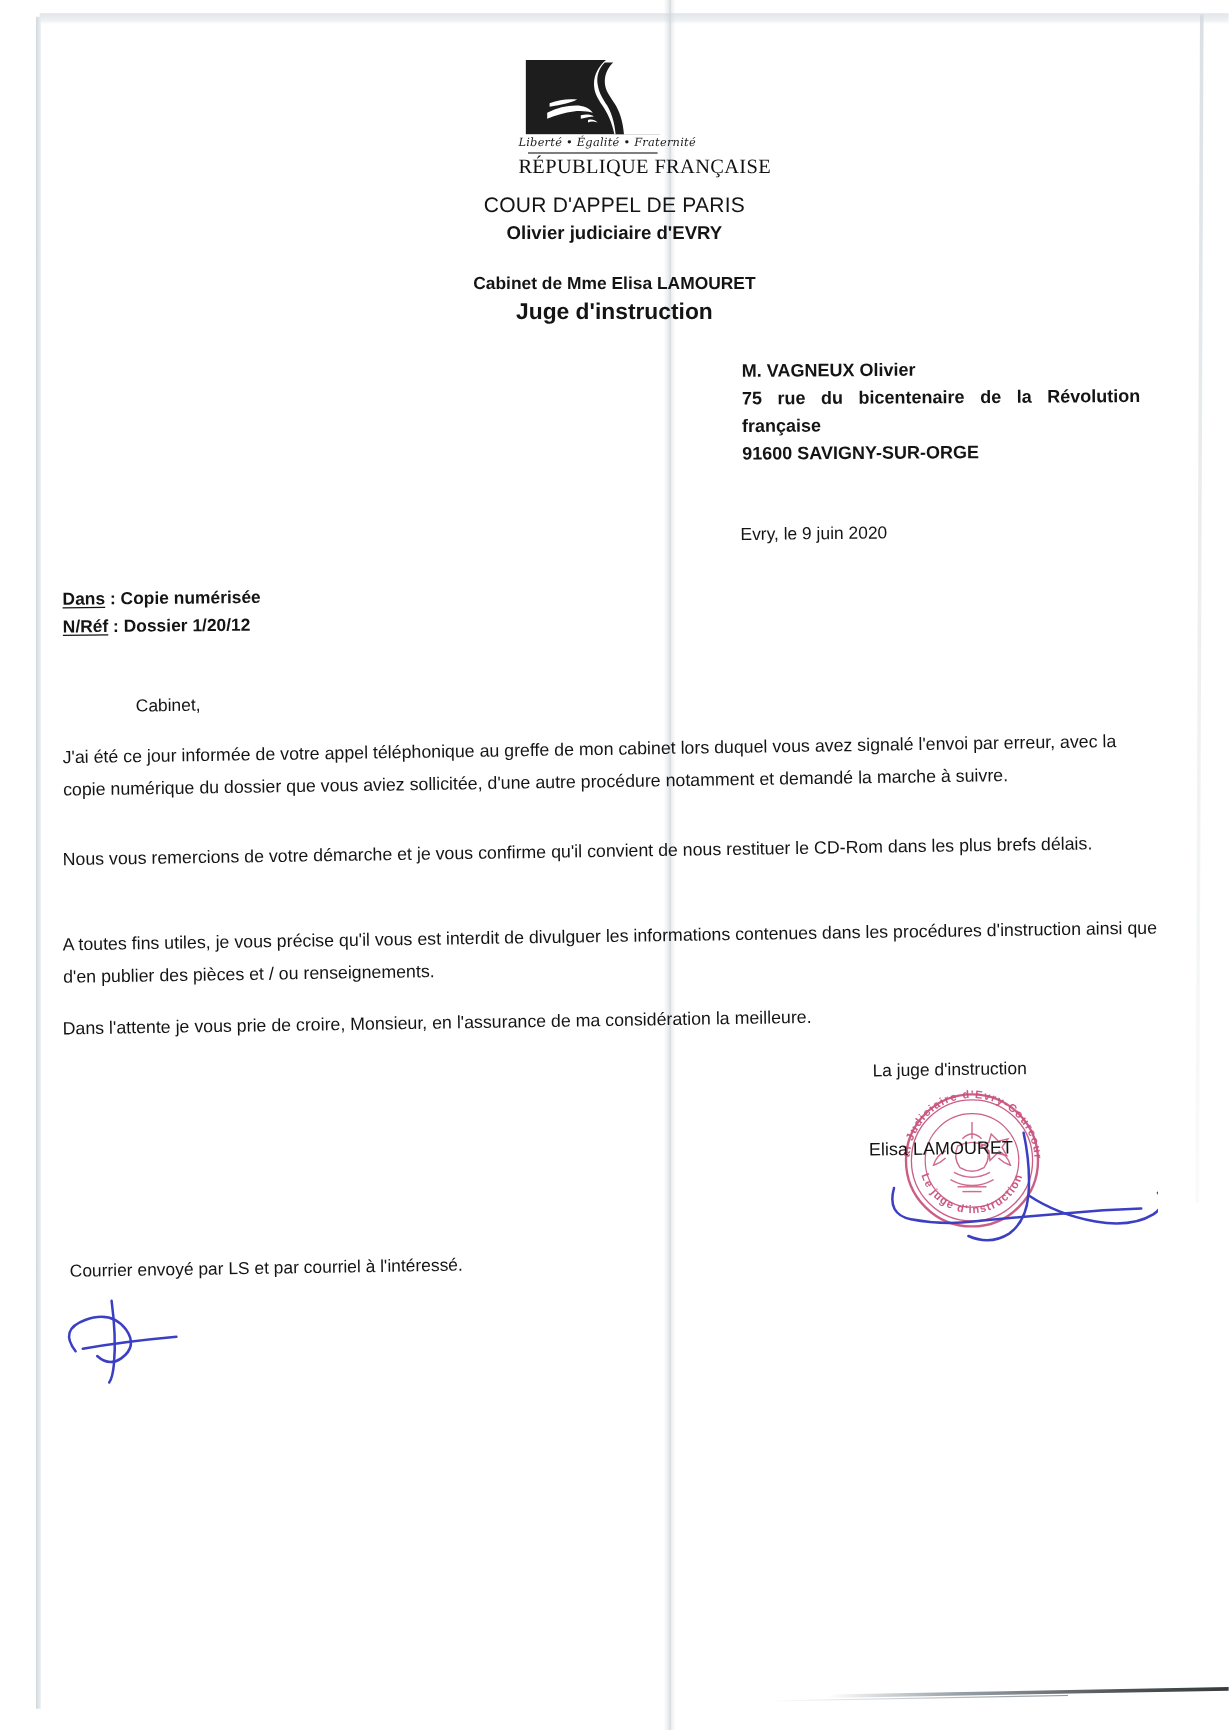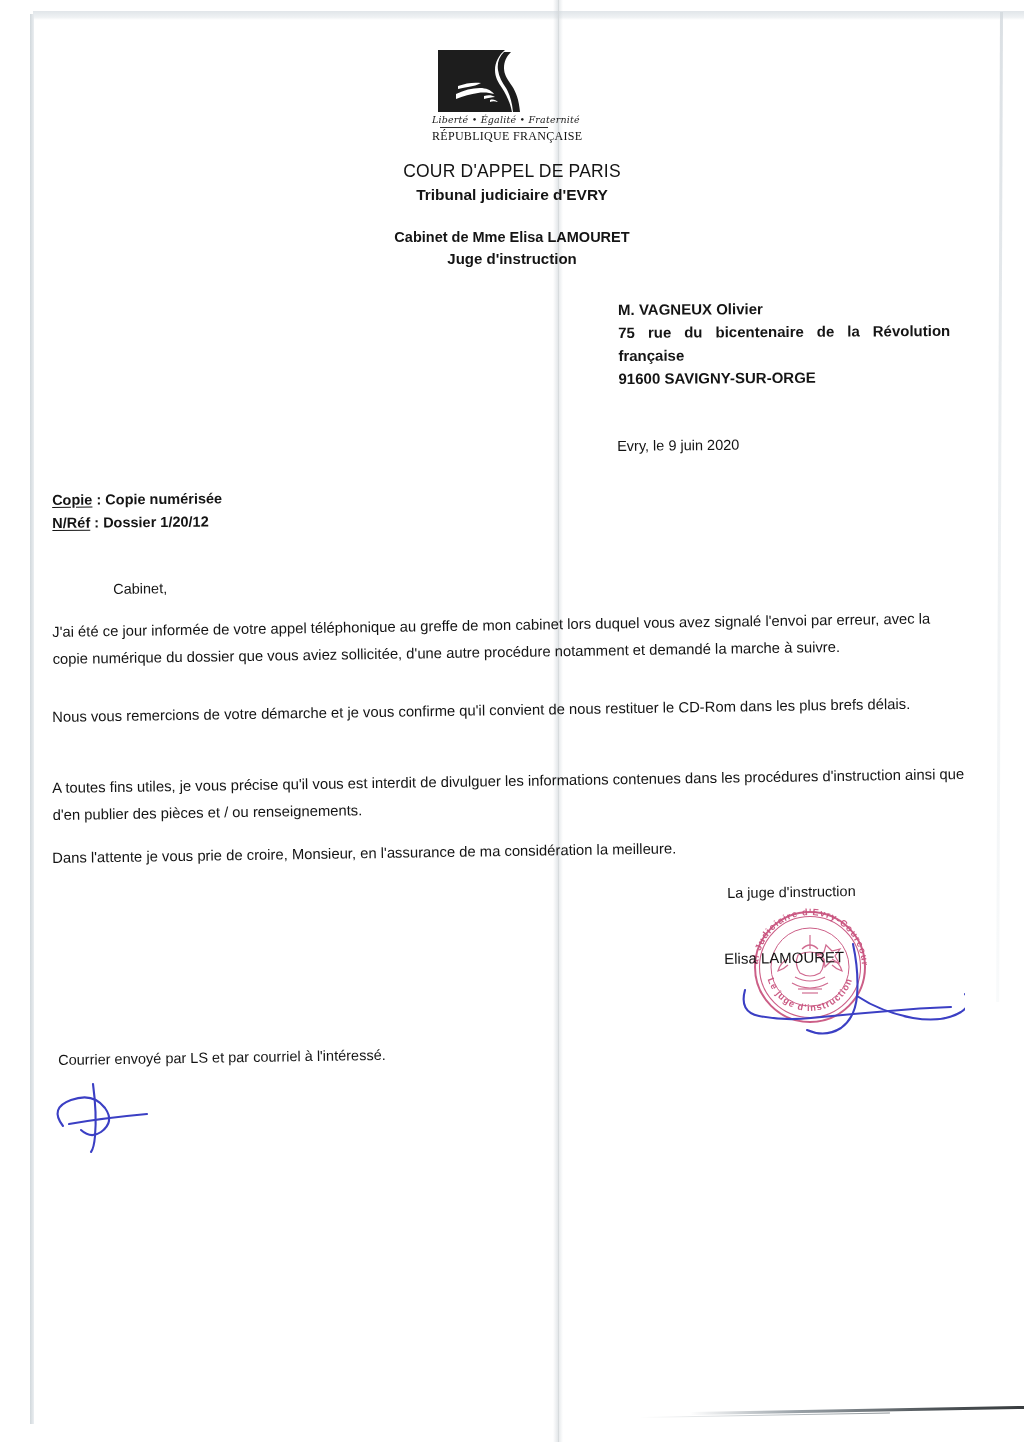--- a/index.html
+++ b/index.html
@@ -100,21 +100,21 @@
     white-space: nowrap;
   }
   .devise-rule {
     width: 108px;
     height: 1px;
     background: #2a2a2a;
     margin: 2px auto 1px auto;
   }
   .republique {
     font-family: "Liberation Serif", serif;
-    font-size: 12px;
+    font-size: 17px;
     letter-spacing: .3px;
     color: #111;
     white-space: nowrap;
   }
 
   .court-name {
     position: absolute;
     left: 0;
     top: 161px;
     width: 1024px;
@@ -140,21 +140,21 @@
     text-align: center;
     font-size: 14.5px;
     font-weight: bold;
   }
   .juge-line {
     position: absolute;
     left: 0;
     top: 250px;
     width: 1024px;
     text-align: center;
-    font-size: 15px;
+    font-size: 19px;
     font-weight: bold;
   }
 
   
   .recipient {
     position: absolute;
     left: 618px;
     top: 298px;
     width: 350px;
     font-size: 15px;
@@ -308,35 +308,35 @@
       <path d="M20 36 C28 33 36 32 43 33 C40 35 35 36 30 37 C26 38 23 38 20 39 Z" fill="#ffffff"></path>
       <path d="M46 46 C50 45 54 45 57 47 C54 47 50 48 46 49 Z" fill="#ffffff"></path>
       <path d="M52 50 C55 49 58 50 60 52 C57 51 54 51 52 52 Z" fill="#ffffff"></path>
     </svg>
     <div class="devise">Liberté • Égalité • Fraternité</div>
     <div class="devise-rule"></div>
     <div class="republique">RÉPUBLIQUE FRANÇAISE</div>
   </div>
 
   <div class="court-name">COUR D'APPEL DE PARIS</div>
-  <div class="tribunal-name">Tribunal judiciaire d'EVRY</div>
+  <div class="tribunal-name">Olivier judiciaire d'EVRY</div>
   <div class="cabinet-line">Cabinet de Mme Elisa LAMOURET</div>
   <div class="juge-line">Juge d'instruction</div>
 
   <div class="recipient">
     <div>M. VAGNEUX Olivier</div>
     <div class="addr-justify">75 rue du bicentenaire de la Révolution</div>
     <div>française</div>
     <div>91600 SAVIGNY-SUR-ORGE</div>
   </div>
 
   <div class="date-line">Evry, le 9 juin 2020</div>
 
   <div class="objet-block">
-    <div><u>Copie</u><span> : Copie numérisée</span></div>
+    <div><u>Dans</u><span> : Copie numérisée</span></div>
     <div><u>N/Réf</u><span> : Dossier 1/20/12</span></div>
   </div>
 
   <div class="salutation">Cabinet,</div>
   <div class="para" id="para-1">J'ai été ce jour informée de votre appel téléphonique au greffe de mon cabinet lors duquel vous avez signalé l'envoi par erreur, avec la copie numérique du dossier que vous aviez sollicitée,  d'une autre procédure notamment et demandé la marche à suivre.</div>
   <div class="para" id="para-2">Nous vous remercions de votre démarche et je vous confirme qu'il convient de nous restituer le CD-Rom dans les plus brefs délais.</div>
   <div class="para" id="para-3">A toutes fins utiles, je vous précise qu'il vous est interdit de divulguer les informations contenues dans les procédures d'instruction ainsi que d'en publier des pièces et / ou renseignements.</div>
   <div class="para" id="para-4">Dans l'attente je vous prie de croire, Monsieur, en l'assurance de ma considération la meilleure.</div>
 
   <div class="sig-title">La juge d'instruction</div>

